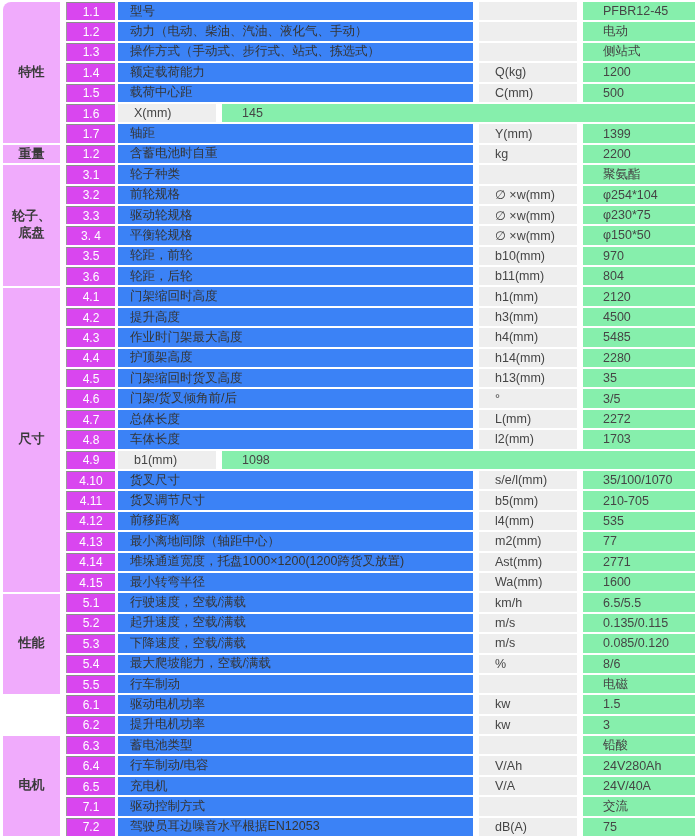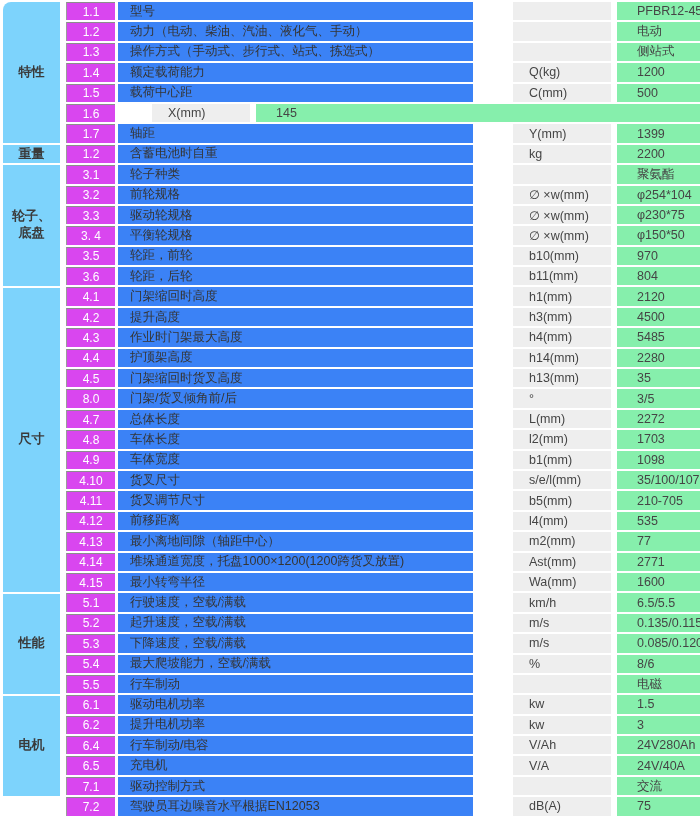--- a/index.html
+++ b/index.html
@@ -14,21 +14,21 @@
   }
   .cat-col {
     width: 57px;
     flex: 0 0 57px;
     display: flex;
     flex-direction: column;
     gap: 2px;
     margin-right: 6px;
   }
   .cat-block {
-    background: #7dd3fc;
+    background: #f0abfc;
     display: flex;
     align-items: center;
     justify-content: center;
     text-align: center;
     font-weight: bold;
     font-size: 13px;
     color: #3a3a3a;
     line-height: 1.3;
   }
   .cat-block span { white-space: pre-line; }
@@ -69,21 +69,20 @@
     margin-right: 6px;
   }
   .unit {
     width: 98px;
     flex: 0 0 98px;
     background: #eeeeee;
     padding-left: 16px;
     font-size: 12.5px;
     color: #454545;
     margin-right: 6px;
-    margin-left: 34px;
   }
   .value {
     flex: 1;
     background: #86efac;
     padding-left: 20px;
     font-size: 12.5px;
     color: #454545;
   }
 </style>
 </head>
@@ -100,21 +99,21 @@
       <div class="cat-block" style="height: 120.4px; flex: 0 0 120.4px;">
         <span>轮子、
 底盘</span>
       </div>
       <div class="cat-block" style="height: 304px; flex: 0 0 304px; text-align: center;">
         <span>尺寸</span>
       </div>
       <div class="cat-block" style="height: 100px; flex: 0 0 100px; text-align: center;">
         <span>性能</span>
       </div>
-      <div class="cat-block" style="height: 100px; flex: 0 0 100px;">
+      <div class="cat-block" style="height: 100px; flex: 0 0 100px; margin-top: 40px;">
         <span>电机</span>
       </div>
       <div class="cat-block last" style="height: 38.8px; flex: 0 0 38.8px; margin-top: 48px;">
         <span>其他</span>
       </div>
     </div>
   <div class="rows-col">
       <div class="row">
         <div class="cell badge">1.1</div>
         <div class="cell desc">型号</div>
@@ -222,40 +221,39 @@
         <div class="cell unit">h14(mm)</div>
         <div class="cell value">2280</div>
       </div>
       <div class="row">
         <div class="cell badge">4.5</div>
         <div class="cell desc">门架缩回时货叉高度</div>
         <div class="cell unit">h13(mm)</div>
         <div class="cell value">35</div>
       </div>
       <div class="row">
-        <div class="cell badge">8.0</div>
+        <div class="cell badge">4.6</div>
         <div class="cell desc">门架/货叉倾角前/后</div>
         <div class="cell unit">°</div>
         <div class="cell value">3/5</div>
       </div>
       <div class="row">
         <div class="cell badge">4.7</div>
         <div class="cell desc">总体长度</div>
         <div class="cell unit">L(mm)</div>
         <div class="cell value">2272</div>
       </div>
       <div class="row">
         <div class="cell badge">4.8</div>
         <div class="cell desc">车体长度</div>
         <div class="cell unit">l2(mm)</div>
         <div class="cell value">1703</div>
       </div>
       <div class="row">
         <div class="cell badge">4.9</div>
-        <div class="cell desc">车体宽度</div>
         <div class="cell unit">b1(mm)</div>
         <div class="cell value">1098</div>
       </div>
       <div class="row">
         <div class="cell badge">4.10</div>
         <div class="cell desc">货叉尺寸</div>
         <div class="cell unit">s/e/l(mm)</div>
         <div class="cell value">35/100/1070</div>
       </div>
       <div class="row">
@@ -324,20 +322,26 @@
         <div class="cell unit">kw</div>
         <div class="cell value">1.5</div>
       </div>
       <div class="row">
         <div class="cell badge">6.2</div>
         <div class="cell desc">提升电机功率</div>
         <div class="cell unit">kw</div>
         <div class="cell value">3</div>
       </div>
       <div class="row">
+        <div class="cell badge">6.3</div>
+        <div class="cell desc">蓄电池类型</div>
+        <div class="cell unit"></div>
+        <div class="cell value">铅酸</div>
+      </div>
+      <div class="row">
         <div class="cell badge">6.4</div>
         <div class="cell desc">行车制动/电容</div>
         <div class="cell unit">V/Ah</div>
         <div class="cell value">24V280Ah</div>
       </div>
       <div class="row">
         <div class="cell badge">6.5</div>
         <div class="cell desc">充电机</div>
         <div class="cell unit">V/A</div>
         <div class="cell value">24V/40A</div>

